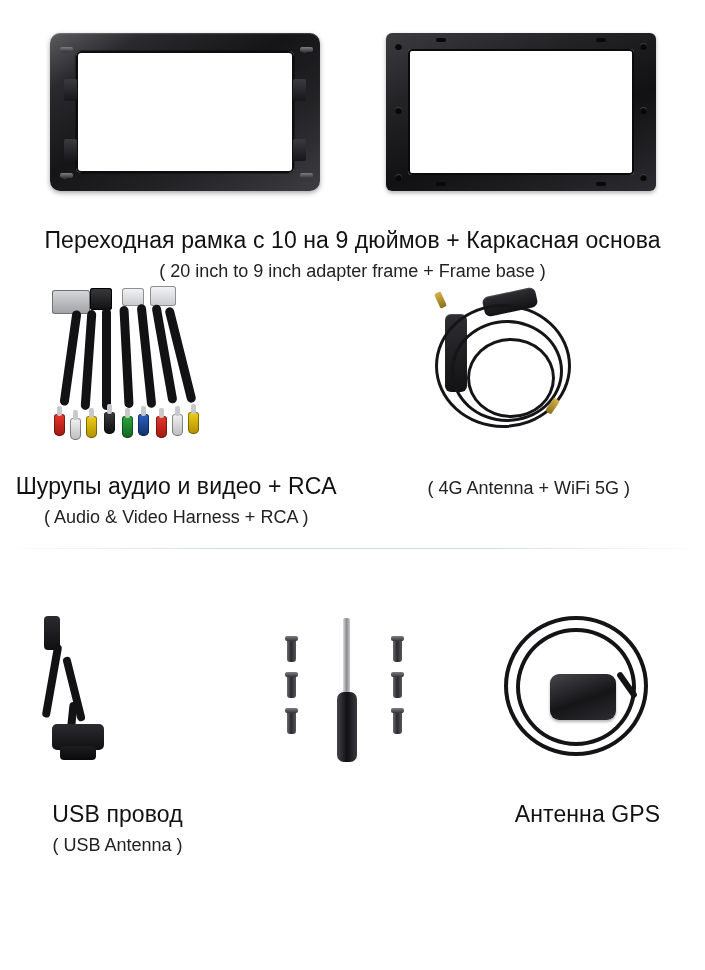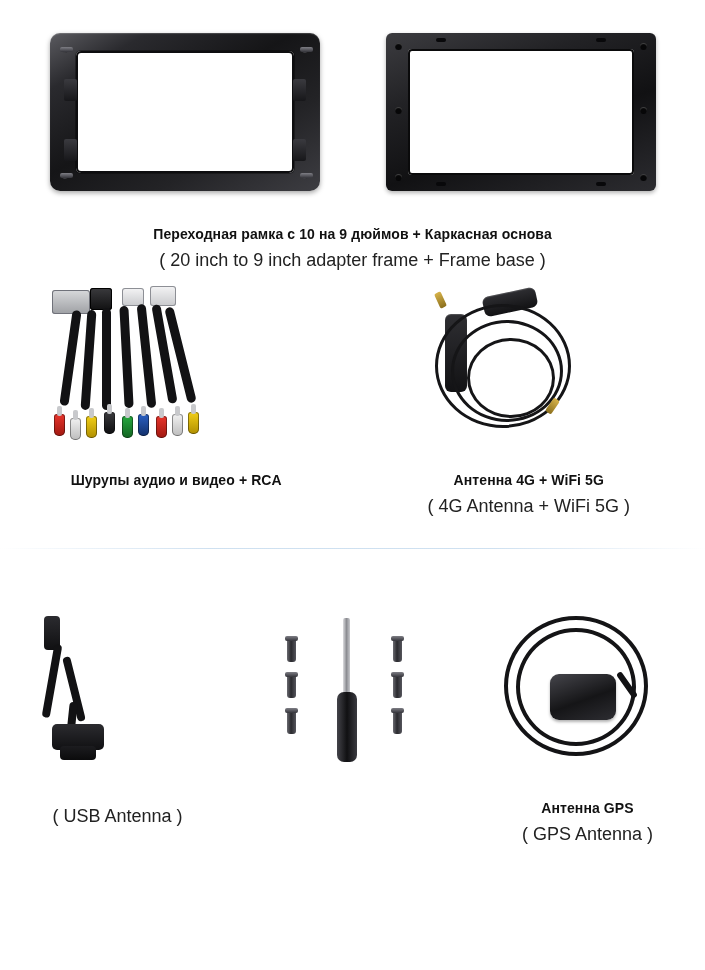--- a/index.html
+++ b/index.html
@@ -23,22 +23,22 @@
 
   
   .section {
     width: 100%;
     box-sizing: border-box;
   }
   .caption-block {
     text-align: center;
   }
   .cap-ru {
-    font-size: 14px;
-    font-weight: bold;
+    font-size: 23px;
+    font-weight: normal;
     letter-spacing: 0.1px;
     color: #111111;
     line-height: 1.25;
   }
   .cap-en {
     font-size: 18px;
     font-weight: normal;
     color: #222222;
     line-height: 1.3;
     margin-top: 5px;
@@ -342,54 +342,55 @@
         <div class="rca yellow" style="left:60px; top:130px;"></div>
         <div class="rca black" style="left:78px; top:126px;"></div>
         <div class="rca green" style="left:96px; top:130px;"></div>
         <div class="rca blue" style="left:112px; top:128px;"></div>
         <div class="rca red" style="left:130px; top:130px;"></div>
         <div class="rca white" style="left:146px; top:128px;"></div>
         <div class="rca yellow" style="left:162px; top:126px;"></div>
       </div>
       <div class="caption-block">
         <div class="cap-ru">Шурупы аудио и видео + RCA</div>
+        <div class="cap-en">( Audio &amp; Video Harness + RCA )</div>
       </div>
     </div>
 
     <div class="col">
       <div class="art">
         <div class="ant-body" style="left:66px; top:28px; width:22px; height:78px;"></div>
         <div class="ant-body" style="left:104px; top:6px; width:54px; height:20px; transform:rotate(-12deg);"></div>
         <div class="ant-ring" style="left:56px; top:18px; width:130px; height:118px; border-radius:52%;"></div>
         <div class="ant-ring" style="left:72px; top:34px; width:106px; height:96px; border-radius:52%;"></div>
         <div class="ant-ring" style="left:88px; top:52px; width:82px; height:74px; border-radius:52%;"></div>
         <div class="ant-tip" style="left:58px; top:6px; transform:rotate(-25deg);"></div>
         <div class="ant-tip" style="left:170px; top:112px; transform:rotate(35deg);"></div>
       </div>
       <div class="caption-block">
-        <div class="cap-ru">Антенна 4G + WiFi 5G</div>
         <div class="cap-en">( 4G Antenna + WiFi 5G )</div>
       </div>
     </div>
 
     <div class="faint-line" style="top:548px;"></div>
   </div>
 
   <div class="section row3">
 
     <div class="col">
       <div class="art">
         <div class="usb-plug" style="left:36px; top:6px; width:16px; height:34px;"></div>
         <div class="wire" style="left:40px; top:34px; width:8px; height:74px; transform:rotate(10deg);"></div>
         <div class="wire" style="left:62px; top:46px; width:8px; height:66px; transform:rotate(-14deg);"></div>
         <div class="wire" style="left:60px; top:92px; width:8px; height:34px; transform:rotate(6deg);"></div>
         <div class="usb-plug" style="left:44px; top:114px; width:52px; height:26px; border-radius:5px;"></div>
         <div class="usb-plug" style="left:52px; top:136px; width:36px; height:14px; background:linear-gradient(180deg,#1c1c1f,#0b0b0c);"></div>
       </div>
       <div class="caption-block">
+        <div class="cap-ru">USB провод</div>
         <div class="cap-en">( USB Antenna )</div>
       </div>
     </div>
 
     <div class="col">
       <div class="art">
         <div class="driver-shaft" style="left:100px; top:8px;"></div>
         <div class="driver-handle" style="left:94px; top:82px;"></div>
         <div class="screw" style="left:44px; top:26px;"></div>
         <div class="screw" style="left:150px; top:26px;"></div>
@@ -402,19 +403,18 @@
 
     <div class="col">
       <div class="art">
         <div class="gps-cable" style="left:26px; top:6px; width:136px; height:132px;"></div>
         <div class="gps-cable" style="left:38px; top:18px; width:112px; height:110px;"></div>
         <div class="gps-puck" style="left:72px; top:64px;"></div>
         <div class="wire" style="left:146px; top:60px; width:6px; height:30px; transform:rotate(-35deg);"></div>
       </div>
       <div class="caption-block">
         <div class="cap-ru">Антенна GPS</div>
-        <div class="cap-en">( GPS Antenna )</div>
       </div>
     </div>
 
   </div>
 
 </div>
 
 </body></html>

